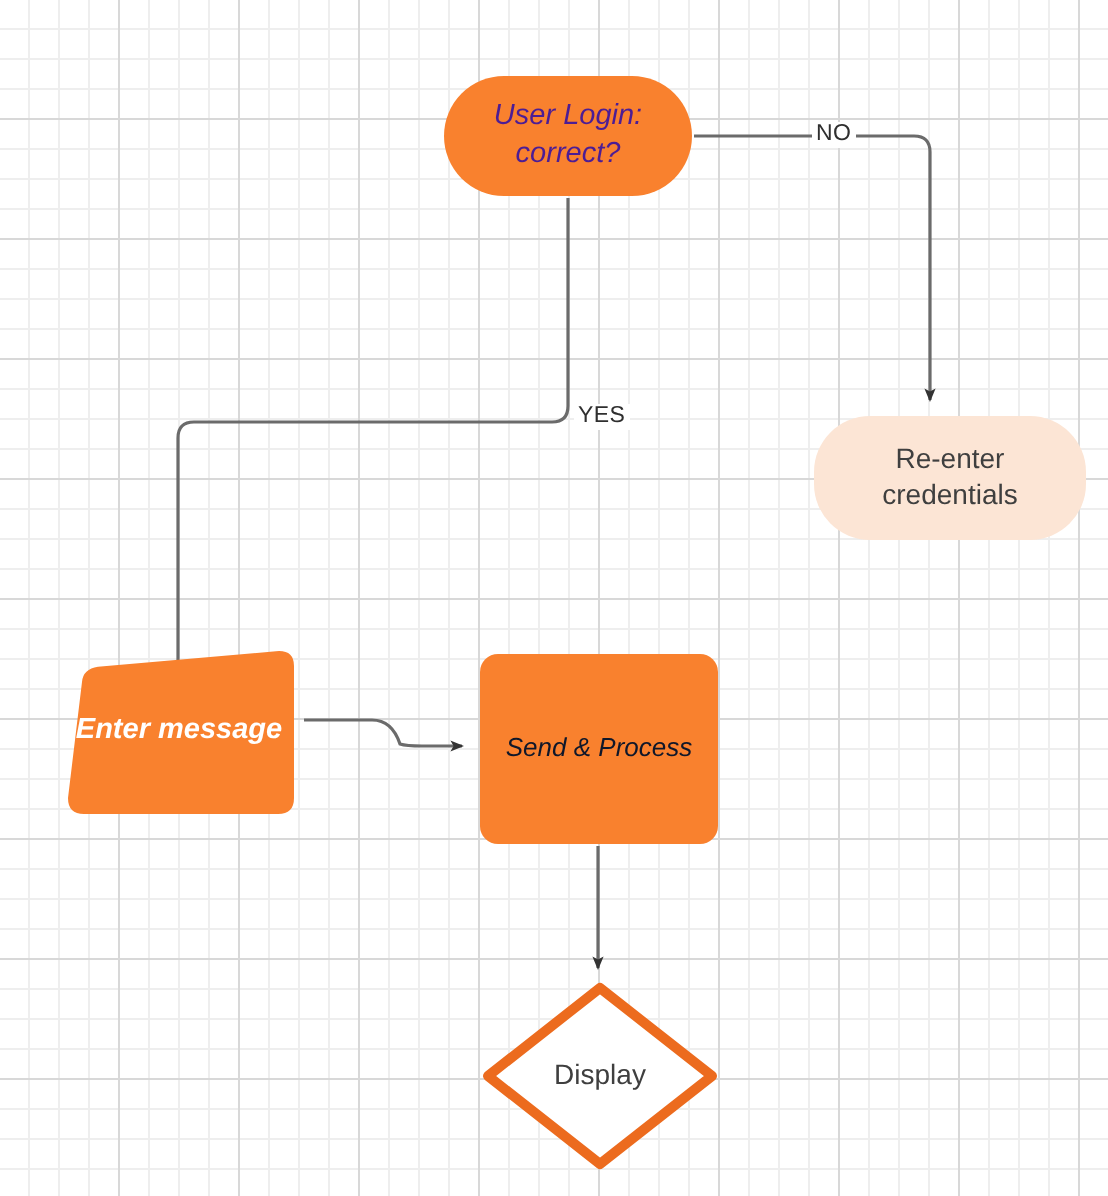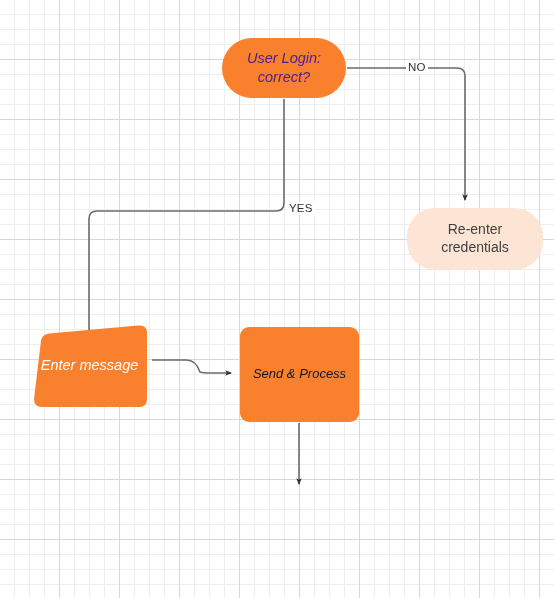--- a/index.html
+++ b/index.html
@@ -67,20 +67,21 @@
     color: #3f3f3f;
     font-size: 14px;
   }
 
   
   #node-enter-message {
     left: 29px;
     top: 322px;
     width: 127px;
     height: 86px;
+    font-weight: bold;
   }
   #node-enter-message .skew-shape {
     position: absolute;
     left: 0;
     top: 0;
     width: 100%;
     height: 100%;
   }
   #node-enter-message .node-label {
     position: absolute;
@@ -181,17 +182,23 @@
     <svg class="skew-shape" viewBox="0 0 121 86" xmlns="http://www.w3.org/2000/svg">
       <path d="M9,19 Q9.5,12.5 17,11.4 L106,3.6 Q115,2.8 115,11 L115,77 Q115,85 107,85 L10,85 Q2,85 2,77 Z" fill="#F9812E"></path>
     </svg>
     <span class="node-label">Enter message</span>
   </div>
 
   <div class="node" id="node-send-process">
     <span class="node-label">Send &amp; Process</span>
   </div>
 
+  <div class="node" id="node-display">
+    <svg class="skew-shape" viewBox="0 0 120 96" xmlns="http://www.w3.org/2000/svg" style="position:absolute;left:0;top:0;width:120px;height:96px;">
+      <path d="M60,4 L116,48 L60,92 L4,48 Z" fill="#ffffff" stroke="#EC6B1E" stroke-width="5" stroke-linejoin="round"></path>
+    </svg>
+    <span class="node-label">Display</span>
+  </div>
 
   <span class="edge-label" id="label-no">NO</span>
   <span class="edge-label" id="label-yes">YES</span>
 
 </div>
 
 </body></html>

